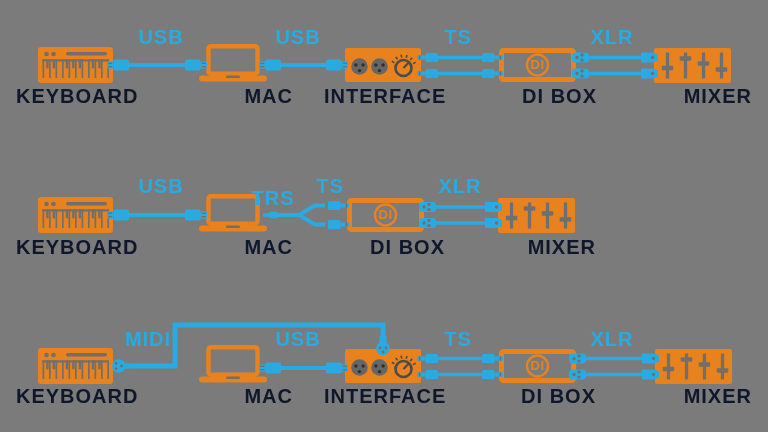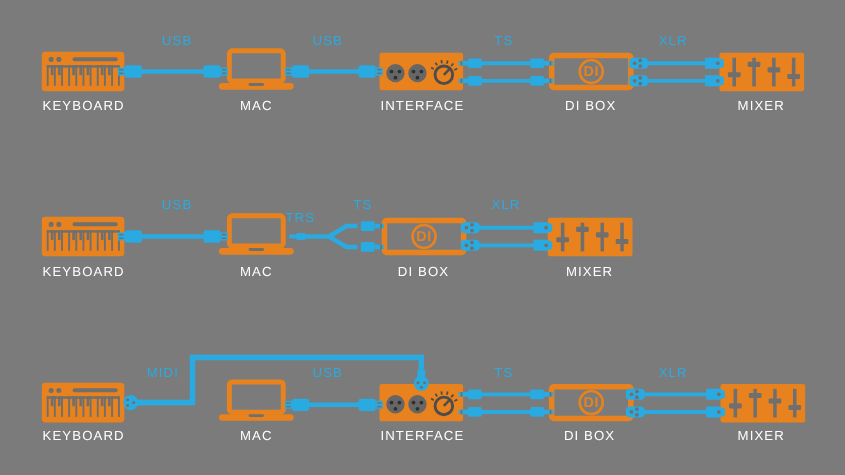--- a/index.html
+++ b/index.html
@@ -1,23 +1,23 @@
 <!DOCTYPE html>
 <html><head>
 <meta charset="utf-8">
 <style>
   html,body{margin:0;padding:0;background:#7b7b7b;}
   .stage{position:relative;width:768px;height:432px;background:#7b7b7b;overflow:hidden;
          font-family:"Liberation Sans",sans-serif;}
   .device{position:absolute;}
   .device svg{display:block;width:100%;height:100%;overflow:visible;}
   .cable{position:absolute;overflow:visible;}
-  .lbl{position:absolute;text-align:center;font-size:12px;line-height:20px;
-       letter-spacing:1px;font-weight:400;white-space:nowrap;}
-  .lbl.orange{color:#ffffff;}
+  .lbl{position:absolute;text-align:center;font-size:20px;line-height:20px;
+       letter-spacing:1px;font-weight:700;white-space:nowrap;}
+  .lbl.orange{color:#0f172a;text-align:right;}
   .lbl.blue{color:#29abe2;}
   .di-badge{position:absolute;left:0;right:0;top:50%;transform:translateY(-52%);
             text-align:center;color:#e8821e;font-size:13px;font-weight:bold;
             letter-spacing:.5px;}
   .defs{position:absolute;width:0;height:0;overflow:hidden;}
 </style>
 </head>
 <body>
 
 <svg class="defs" aria-hidden="true">

